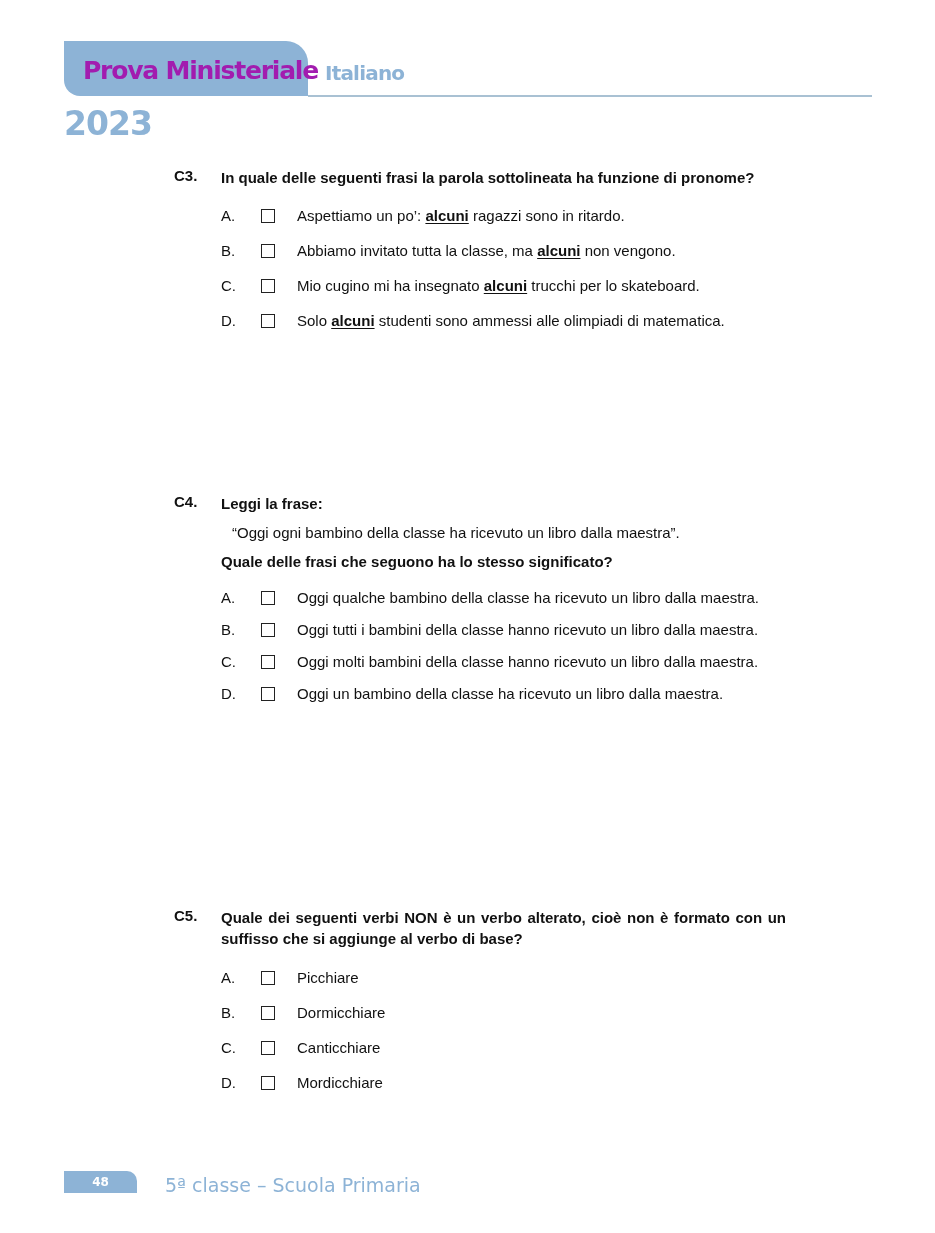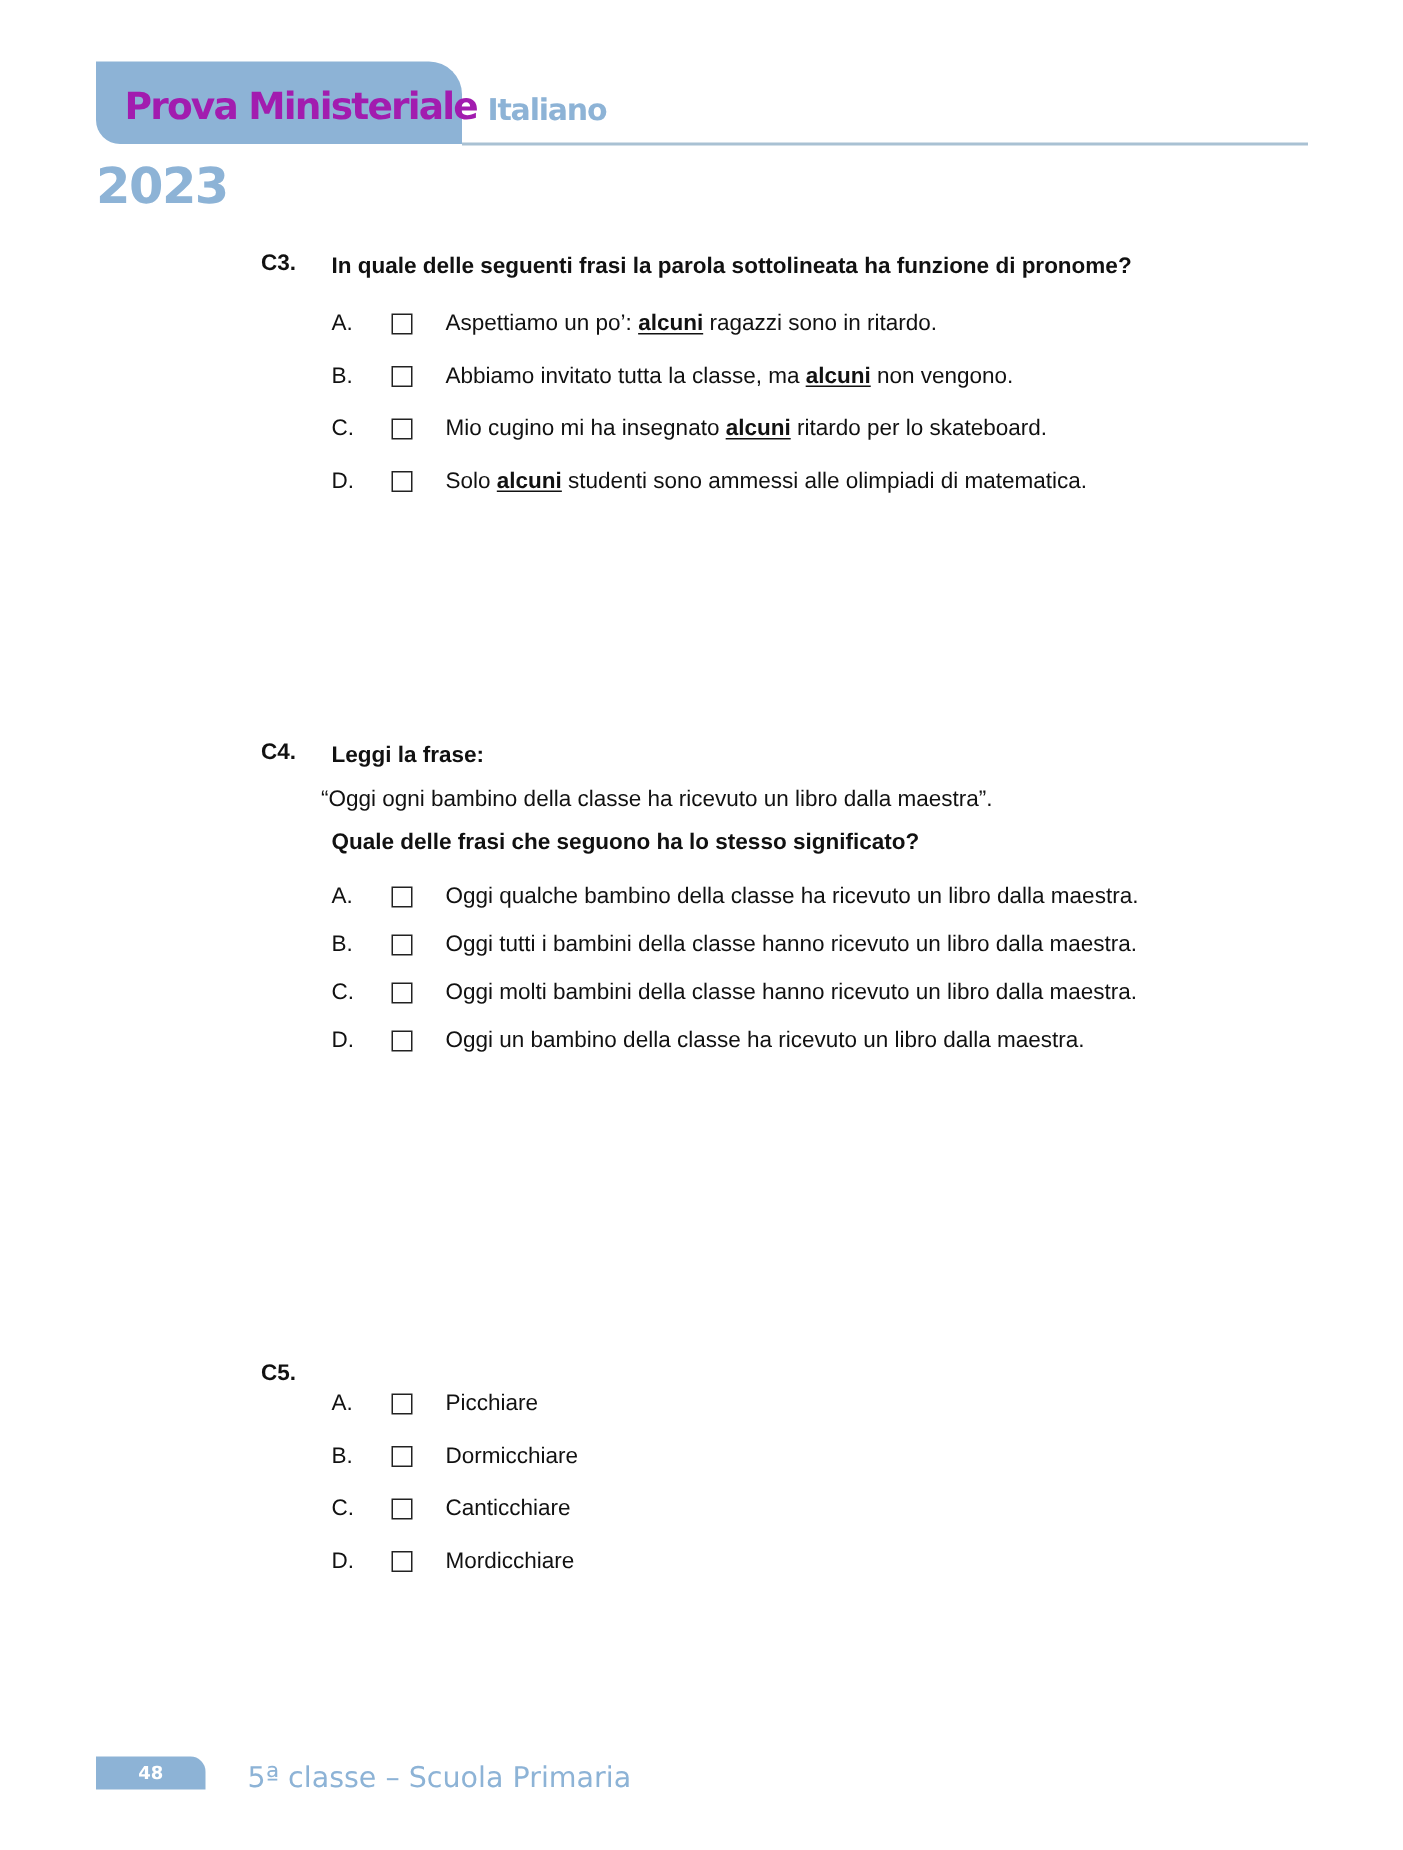--- a/index.html
+++ b/index.html
@@ -11,21 +11,21 @@
     color:#a21caf; font-family:"DejaVu Sans", sans-serif; letter-spacing:-1.2px; line-height:30px; }
   .header-subject { position:absolute; left:325px; top:60px; font-size:20px; font-weight:bold;
     color:#8db3d6; font-family:"DejaVu Sans", sans-serif; letter-spacing:-0.8px; line-height:26px; }
   .header-rule { position:absolute; left:308px; top:95px; width:564px; height:2px; background:#a9c1d3; }
   .year { position:absolute; left:64px; top:104px; font-size:33px; font-weight:bold; color:#8db3d6;
     font-family:"DejaVu Sans", sans-serif; letter-spacing:-1px; line-height:40px; }
 
   .question { position:absolute; left:174px; width:612px; font-family:"Liberation Sans", sans-serif; font-size:15px; }
   .q-num { position:absolute; left:0; top:0; font-weight:bold; }
   .q-stem { margin-left:47px; font-weight:bold; line-height:21px; text-align:justify; }
-  .q-plain { margin-left:40px; line-height:21px; }
+  .q-plain { margin-left:58px; line-height:21px; }
   .q-line { margin-bottom:8px; }
 
   .option { position:relative; margin-left:47px; padding-left:76px; line-height:24px; text-align:justify; }
   .opt-letter { position:absolute; left:0; top:0; }
   .opt-box { position:absolute; left:40px; top:5px; width:12px; height:12px; border:1.3px solid #222; background:#fff; cursor:pointer; }
   .opt-text u { font-weight:bold; text-decoration:underline; text-underline-offset:2px; }
 
   .footer-tab { position:absolute; left:64px; top:1171px; width:73px; height:22px; background:#8db3d6;
     border-radius:0 10px 0 0; }
   .footer-page { position:absolute; left:64px; top:1171px; width:73px; text-align:center; color:#ffffff;
@@ -52,21 +52,21 @@
     <span class="opt-text"><span>Aspettiamo un po’: </span><u>alcuni</u><span> ragazzi sono in ritardo.</span></span>
   </div>
   <div class="option" style="margin-bottom:11px">
     <span class="opt-letter">B.</span>
     <span class="opt-box"></span>
     <span class="opt-text"><span>Abbiamo invitato tutta la classe, ma </span><u>alcuni</u><span> non vengono.</span></span>
   </div>
   <div class="option" style="margin-bottom:11px">
     <span class="opt-letter">C.</span>
     <span class="opt-box"></span>
-    <span class="opt-text"><span>Mio cugino mi ha insegnato </span><u>alcuni</u><span> ritardo per lo skateboard.</span></span>
+    <span class="opt-text"><span>Mio cugino mi ha insegnato </span><u>alcuni</u><span> trucchi per lo skateboard.</span></span>
   </div>
   <div class="option">
     <span class="opt-letter">D.</span>
     <span class="opt-box"></span>
     <span class="opt-text"><span>Solo </span><u>alcuni</u><span> studenti sono ammessi alle olimpiadi di matematica.</span></span>
   </div>
 </div>
 
 <div class="question" style="top:493px;">
   <div class="q-num">C4.</div>
@@ -91,20 +91,21 @@
   </div>
   <div class="option">
     <span class="opt-letter">D.</span>
     <span class="opt-box"></span>
     <span class="opt-text">Oggi un bambino della classe ha ricevuto un libro dalla maestra.</span>
   </div>
 </div>
 
 <div class="question" style="top:907px;">
   <div class="q-num">C5.</div>
+  <div class="q-stem">Quale dei seguenti verbi NON è un verbo alterato, cioè non è formato con un suffisso che si aggiunge al verbo di base?</div>
   <div style="height:17px"></div>
   <div class="option" style="margin-bottom:11px">
     <span class="opt-letter">A.</span>
     <span class="opt-box"></span>
     <span class="opt-text">Picchiare</span>
   </div>
   <div class="option" style="margin-bottom:11px">
     <span class="opt-letter">B.</span>
     <span class="opt-box"></span>
     <span class="opt-text">Dormicchiare</span>

